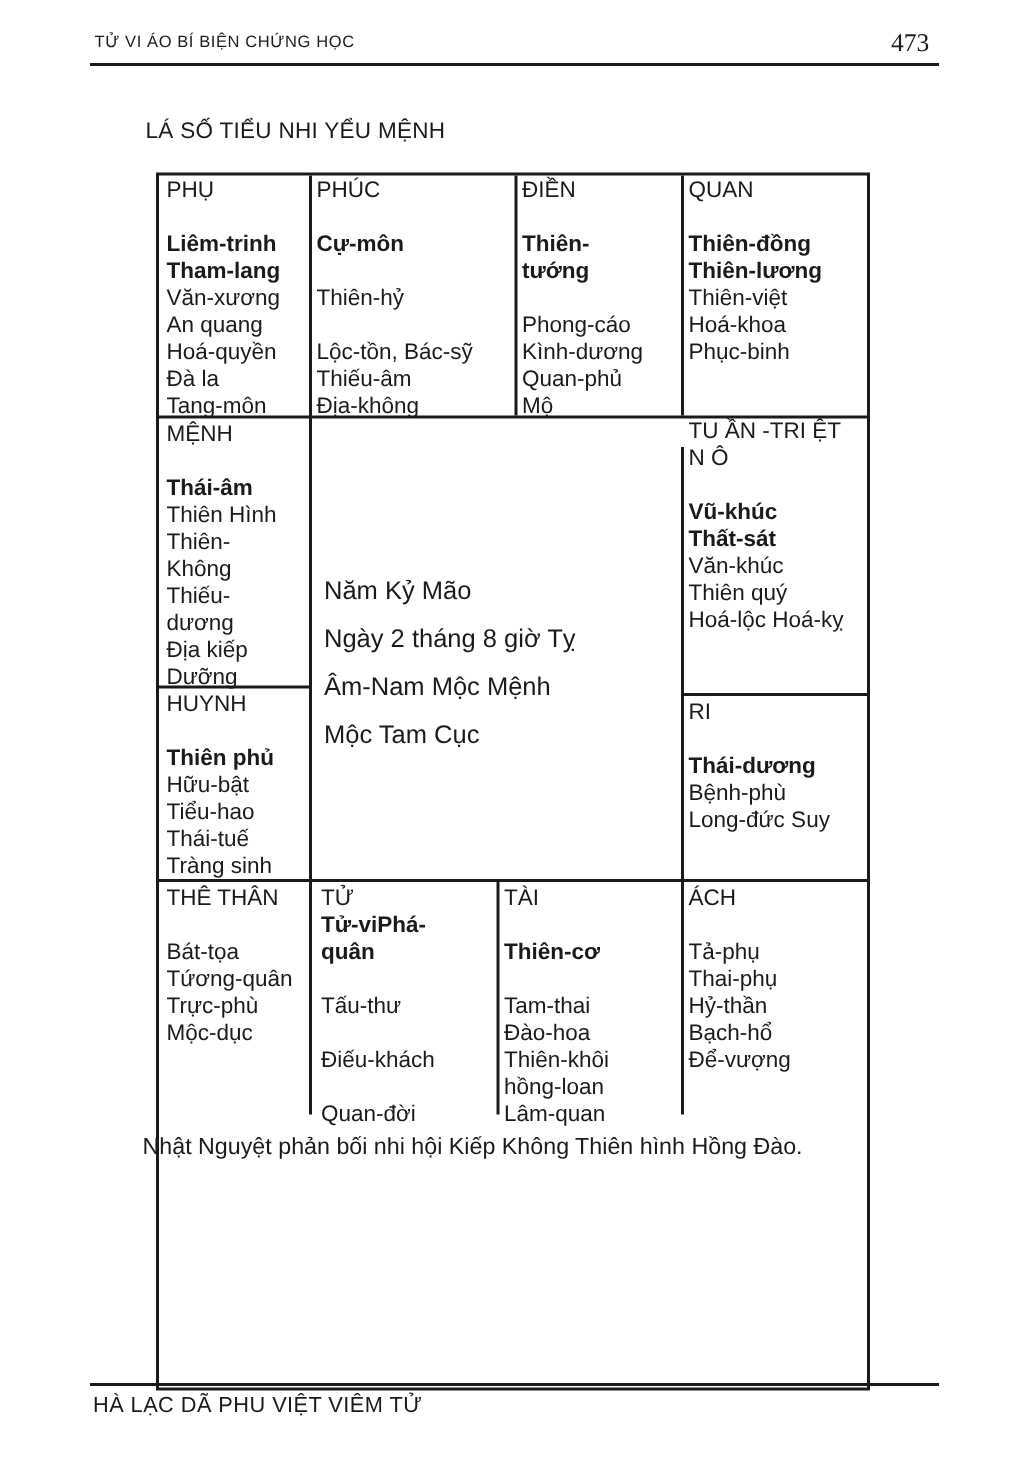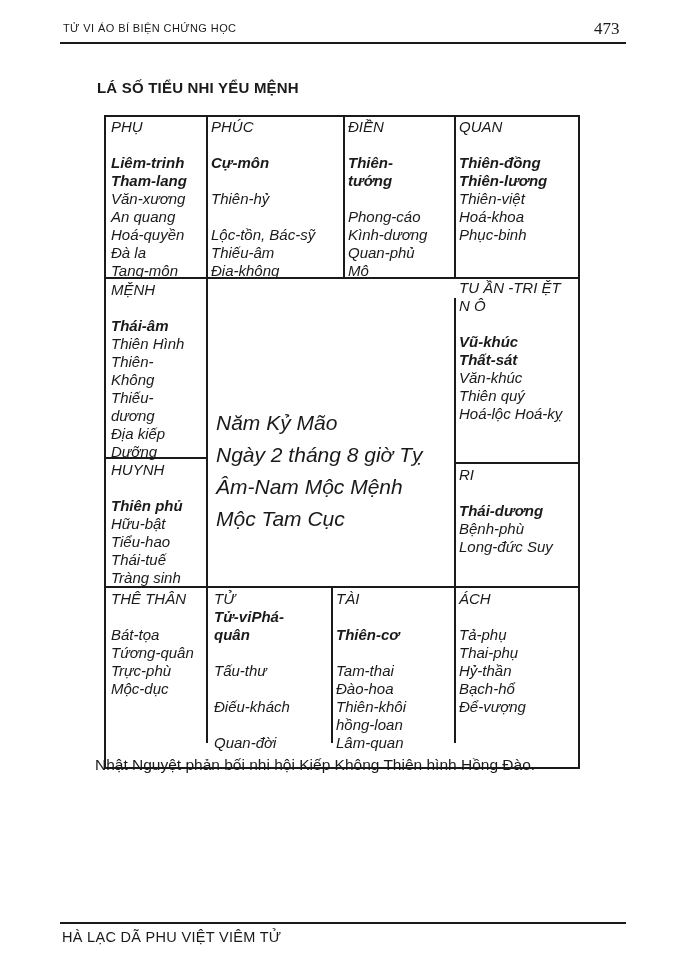--- a/index.html
+++ b/index.html
@@ -7,23 +7,23 @@
     width:686px;height:971px;position:relative;background:#ffffff;
     font-family:"Liberation Sans",sans-serif;color:#1a1a1a;overflow:hidden;
   }
   .abs{position:absolute;}
   
   .running-head{left:63px;top:22px;font-size:11px;letter-spacing:.4px;}
   .page-number{left:594px;top:19px;font-size:17px;font-family:Liberation Serif, serif;}
   .rule{background:#1a1a1a;height:2px;}
   .head-rule{left:60px;top:42px;width:566px;}
   
-  .doc-title{left:97px;top:79px;font-size:15px;font-weight:bold;letter-spacing:.2px;}
-  
-  .chart{left:104px;top:115px;width:476px;height:654px;border:2px solid #1a1a1a;box-sizing:border-box;font-style:italic;}
+  .doc-title{left:97px;top:79px;font-size:15px;font-weight:normal;letter-spacing:.2px;}
+  
+  .chart{left:104px;top:115px;width:476px;height:812px;border:2px solid #1a1a1a;box-sizing:border-box;}
   .vline,.hline{position:absolute;background:#1a1a1a;}
   .vline{width:2px;}
   .hline{height:2px;}
   .v-left-col{left:100px;top:0;height:626px;}
   .v-phuc-dien{left:237px;top:0;height:160px;}
   .v-dien-quan{left:348px;top:0;height:160px;}
   .v-no-left{left:348px;top:181px;height:445px;}
   .v-tu-tai{left:225px;top:469px;height:157px;}
   .h-row1{left:0;top:160px;width:472px;}
   .h-menh-huynh{left:0;top:340px;width:100px;}
@@ -36,21 +36,21 @@
   .c-dien{left:242px;top:1px;width:106px;}
   .c-quan{left:353px;top:1px;width:118px;}
   .c-no{left:353px;top:162px;width:120px;}
   .c-menh{left:5px;top:164px;width:96px;}
   .c-huynh{left:5px;top:344px;width:96px;}
   .c-ri{left:353px;top:349px;width:118px;}
   .c-thethan{left:5px;top:473px;width:98px;}
   .c-tu{left:108px;top:473px;width:112px;}
   .c-tai{left:230px;top:473px;width:115px;}
   .c-ach{left:353px;top:473px;width:118px;}
-  .c-center{left:110px;top:261px;width:235px;line-height:32px;font-size:21px;margin-top:29px;}
+  .c-center{left:110px;top:261px;width:235px;line-height:32px;font-size:17px;}
   .ln{min-height:18px;}
   .ln.b{font-weight:bold;}
   .ln.j{display:flex;justify-content:flex-start;}
   .c-center .ln{min-height:32px;}
   
   .caption{left:95px;top:756px;font-size:15.5px;}
   .foot-rule{left:60px;top:922px;width:566px;}
   .footer-text{left:62px;top:929px;font-size:14.5px;letter-spacing:.3px;}
 </style>
 </head>

